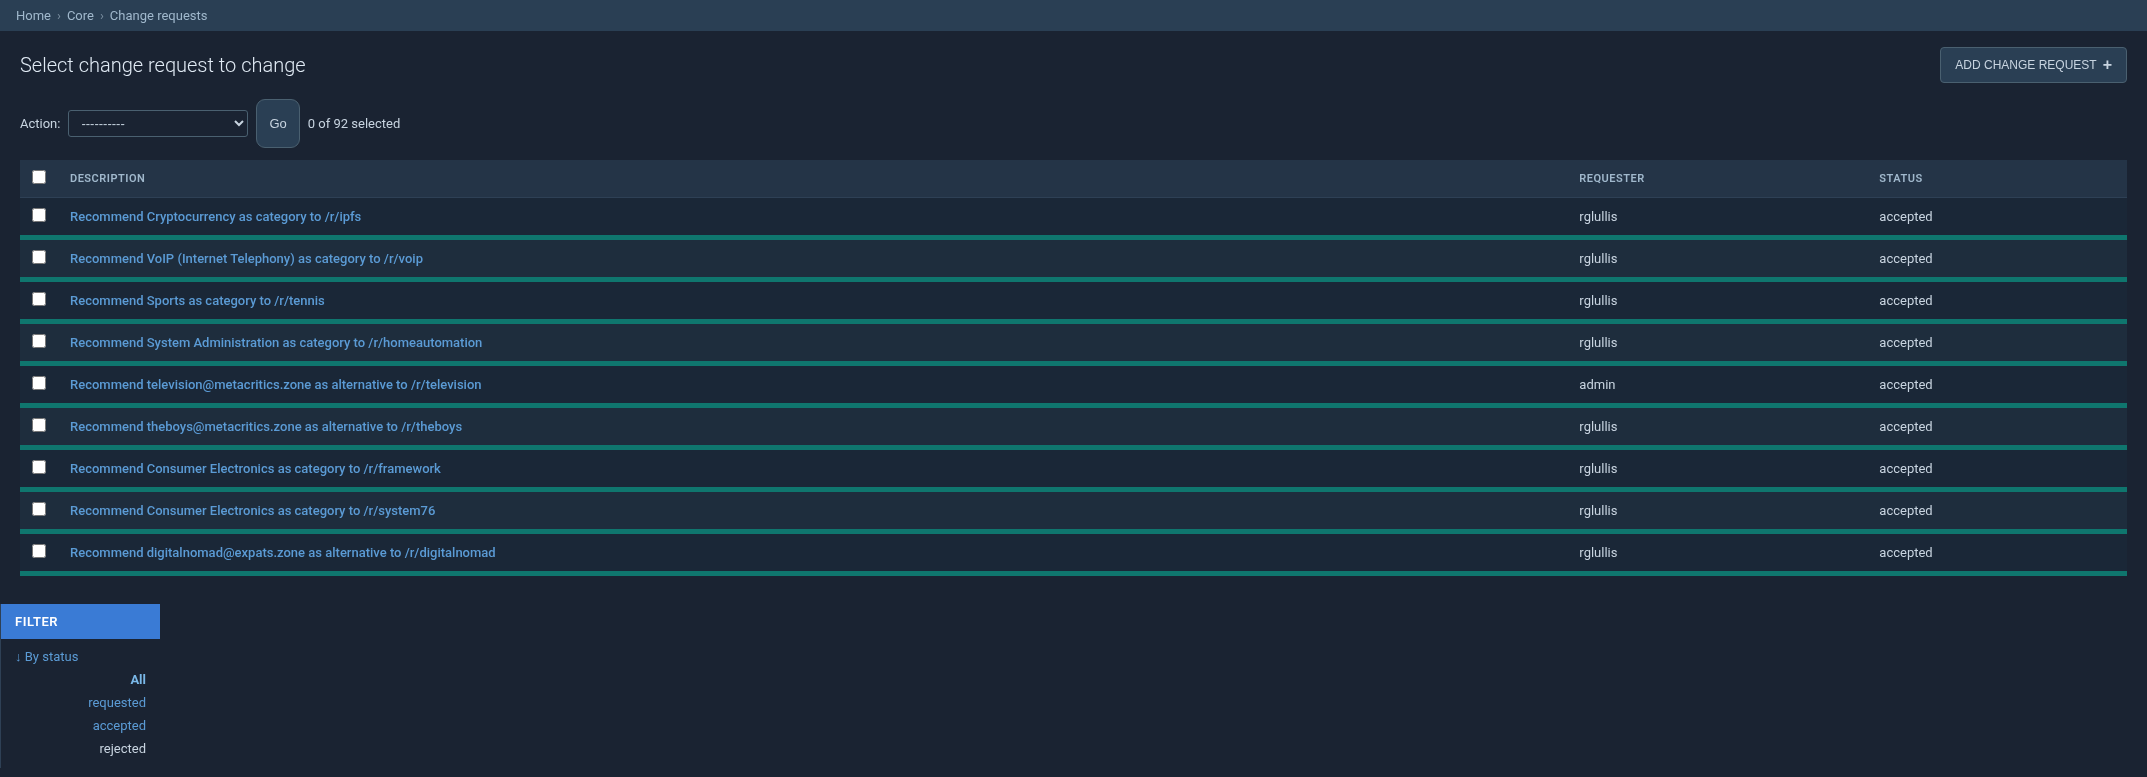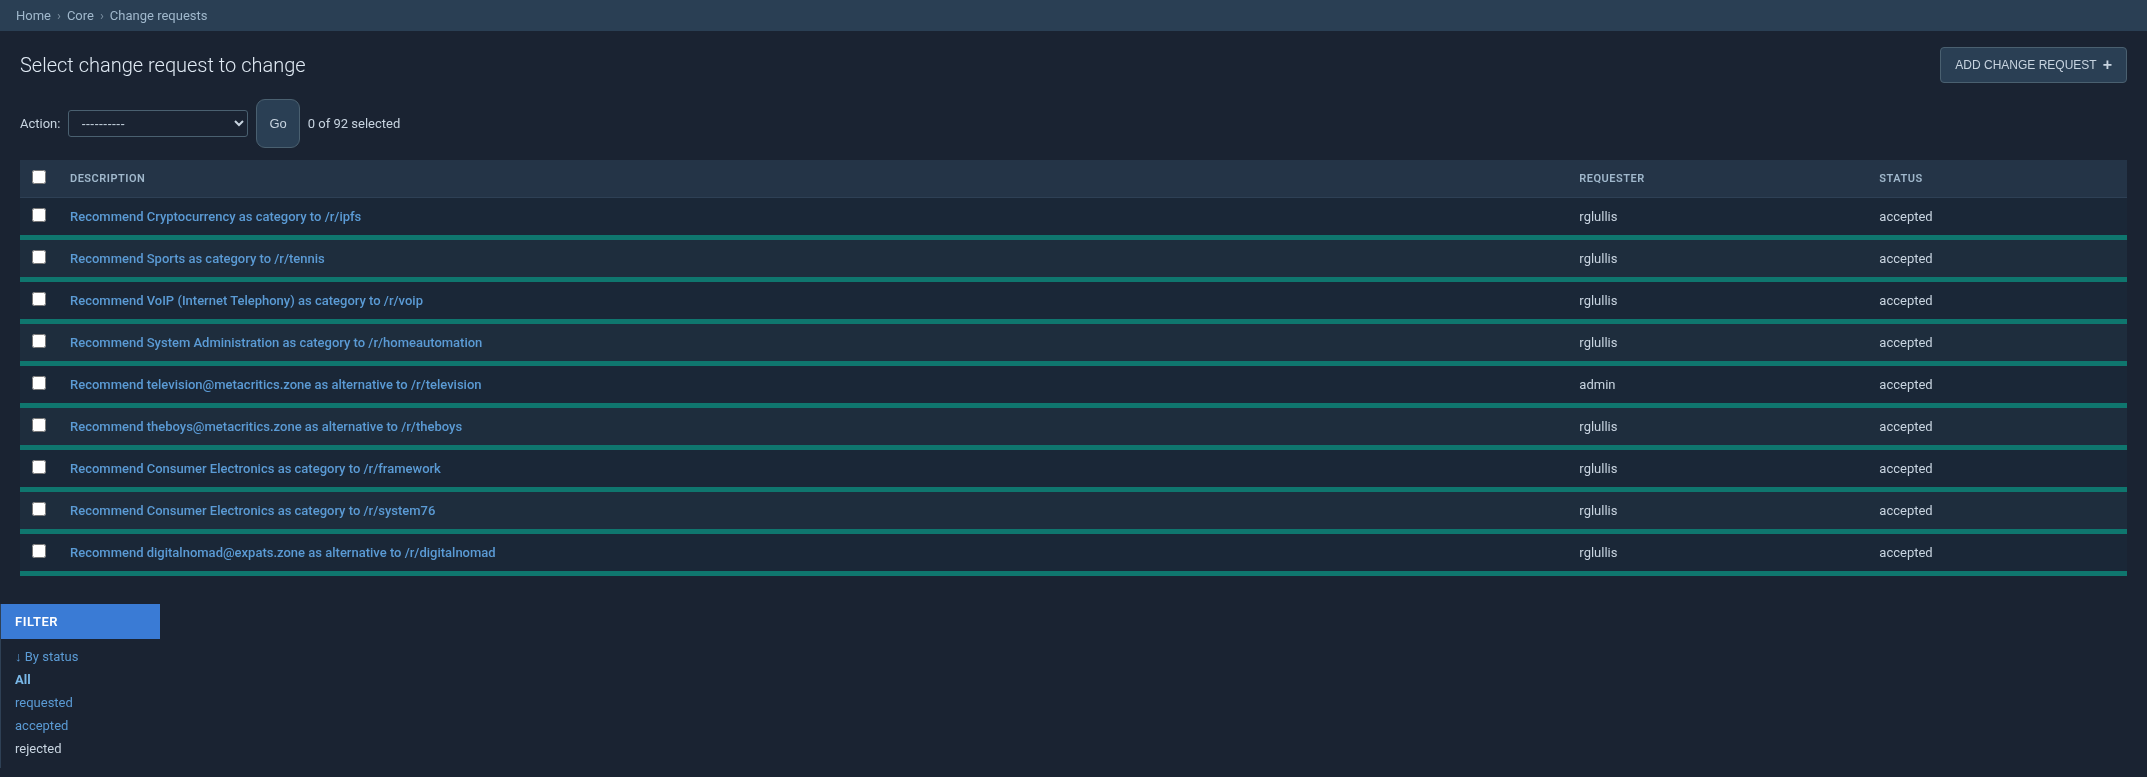--- a/index.html
+++ b/index.html
@@ -159,20 +159,21 @@
       font-size: 13px;
       display: flex;
       align-items: center;
       gap: 4px;
     }
     #filter-options {
       padding: 0 14px 10px;
       display: flex;
       flex-direction: column;
       gap: 4px;
+      text-align: right;
     }
     .filter-option {
       color: #5b9bd5;
       cursor: pointer;
       font-size: 13px;
       padding: 2px 0;
       text-decoration: none;
     }
     .filter-option.active {
       color: #7ab8e8;
@@ -224,27 +225,27 @@
       </thead>
       <tbody id="table-body">
       <tr>
             <td class="cb-cell"><input type="checkbox" style=""></td>
             <td><a href="#" class="row-link">Recommend Cryptocurrency as category to /r/ipfs</a></td>
             <td class="requester-col">rglullis</td>
             <td class="status-col">accepted</td>
           </tr>
           <tr>
             <td class="cb-cell"><input type="checkbox" style=""></td>
+            <td><a href="#" class="row-link">Recommend VoIP (Internet Telephony) as category to /r/voip</a></td>
+            <td class="requester-col">rglullis</td>
+            <td class="status-col">accepted</td>
+          </tr>
+          <tr>
+            <td class="cb-cell"><input type="checkbox" style=""></td>
             <td><a href="#" class="row-link">Recommend Sports as category to /r/tennis</a></td>
-            <td class="requester-col">rglullis</td>
-            <td class="status-col">accepted</td>
-          </tr>
-          <tr>
-            <td class="cb-cell"><input type="checkbox" style=""></td>
-            <td><a href="#" class="row-link">Recommend VoIP (Internet Telephony) as category to /r/voip</a></td>
             <td class="requester-col">rglullis</td>
             <td class="status-col">accepted</td>
           </tr>
           <tr>
             <td class="cb-cell"><input type="checkbox" style=""></td>
             <td><a href="#" class="row-link">Recommend System Administration as category to /r/homeautomation</a></td>
             <td class="requester-col">rglullis</td>
             <td class="status-col">accepted</td>
           </tr>
           <tr>

